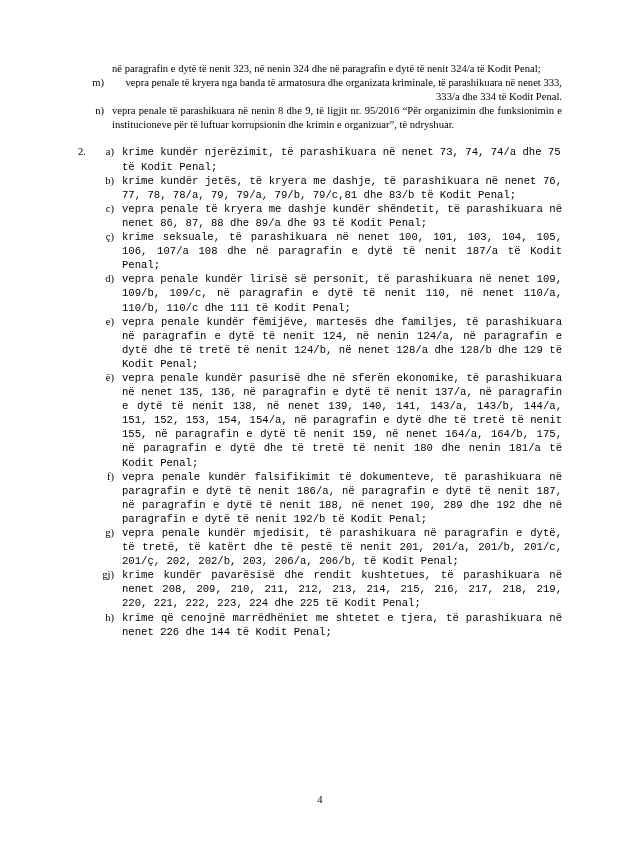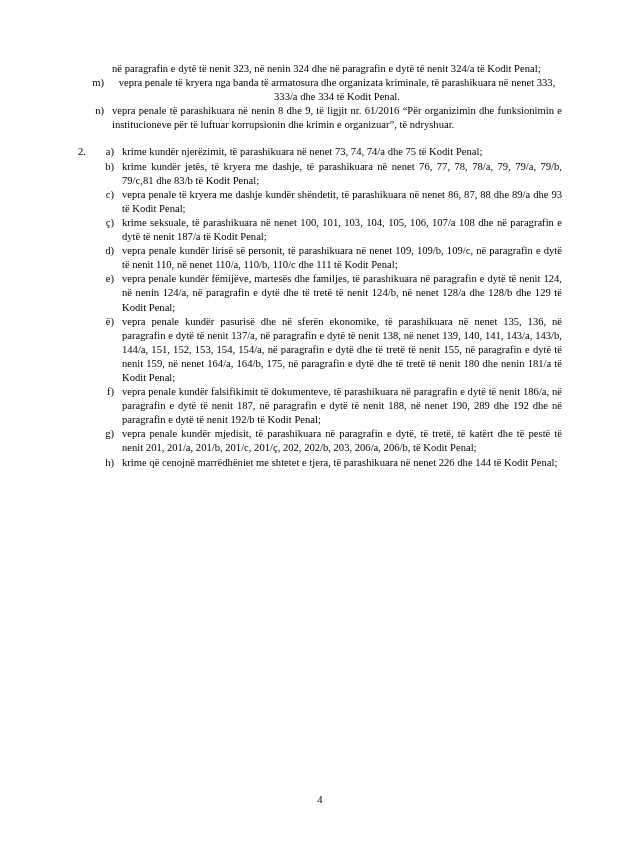--- a/index.html
+++ b/index.html
@@ -55,21 +55,21 @@
     top: 0;
     width: 26px;
     text-align: right;
     font-size: 10.6px;
     line-height: 14.1px;
   }
   .lettered-list > li > .body {
     display: block;
   }
   .lettered-list > li > .body.nojust {
-    text-align: center;
+    text-align: right;
   }
 
   
   .clause {
     margin: 13px 0 0 0;
     position: relative;
     padding-left: 16px;
     font-size: 10.6px;
     line-height: 14.4px;
     text-align: justify;
@@ -100,20 +100,21 @@
   }
   .sub-list > li > .marker {
     position: absolute;
     left: 0;
     top: 0;
     width: 36px;
     text-align: right;
   }
   .sub-list > li > .body {
     display: block;
+    font-family: Liberation Mono, monospace;
   }
   .sub-list > li > .body.nojust {
     text-align: left;
   }
 
   .page-number {
     position: absolute;
     left: 0;
     top: 793px;
     width: 640px;
@@ -131,21 +132,21 @@
 
     <p class="cont-block">në paragrafin e dytë të nenit 323, në nenin 324 dhe në paragrafin e dytë të nenit 324/a të Kodit Penal;</p>
 
     <ul class="lettered-list">
       <li>
         <span class="marker">m)</span>
         <span class="body nojust">vepra penale të kryera nga banda të armatosura dhe organizata kriminale, të parashikuara në nenet 333, 333/a dhe 334 të Kodit Penal.</span>
       </li>
       <li>
         <span class="marker">n)</span>
-        <span class="body">vepra penale të parashikuara në nenin 8 dhe 9, të ligjit nr. 61/2016 “Për organizimin dhe funksionimin e institucioneve për të luftuar korrupsionin dhe krimin e organizuar”, të ndryshuar.</span>
+        <span class="body">vepra penale të parashikuara në nenin 8 dhe 9, të ligjit nr. 95/2016 “Për organizimin dhe funksionimin e institucioneve për të luftuar korrupsionin dhe krimin e organizuar”, të ndryshuar.</span>
       </li>
     </ul>
 
     <p class="clause">
       <span class="num">2.</span>
     </p>
 
     <ul class="sub-list">
       <li>
         <span class="marker">a)</span>
@@ -177,20 +178,24 @@
       </li>
       <li>
         <span class="marker">f)</span>
         <span class="body">vepra penale kundër falsifikimit të dokumenteve, të parashikuara në paragrafin e dytë të nenit 186/a, në paragrafin e dytë të nenit 187, në paragrafin e dytë të nenit 188,  në nenet 190, 289 dhe 192 dhe në paragrafin e dytë të nenit 192/b të Kodit Penal;</span>
       </li>
       <li>
         <span class="marker">g)</span>
         <span class="body">vepra penale kundër mjedisit, të parashikuara në paragrafin e dytë, të tretë, të katërt dhe të pestë të nenit 201, 201/a, 201/b, 201/c, 201/ç, 202, 202/b, 203, 206/a, 206/b, të Kodit Penal;</span>
       </li>
       <li>
+        <span class="marker">gj)</span>
+        <span class="body">krime kundër pavarësisë dhe rendit kushtetues, të parashikuara në nenet 208, 209, 210, 211, 212, 213, 214, 215, 216, 217, 218, 219, 220, 221, 222, 223, 224 dhe 225 të Kodit Penal;</span>
+      </li>
+      <li>
         <span class="marker">h)</span>
         <span class="body">krime që cenojnë marrëdhëniet me shtetet e tjera, të parashikuara në nenet 226 dhe 144 të Kodit Penal;</span>
       </li>
     </ul>
 
   </div>
 
   <div class="page-number">4</div>
 </div>
 

